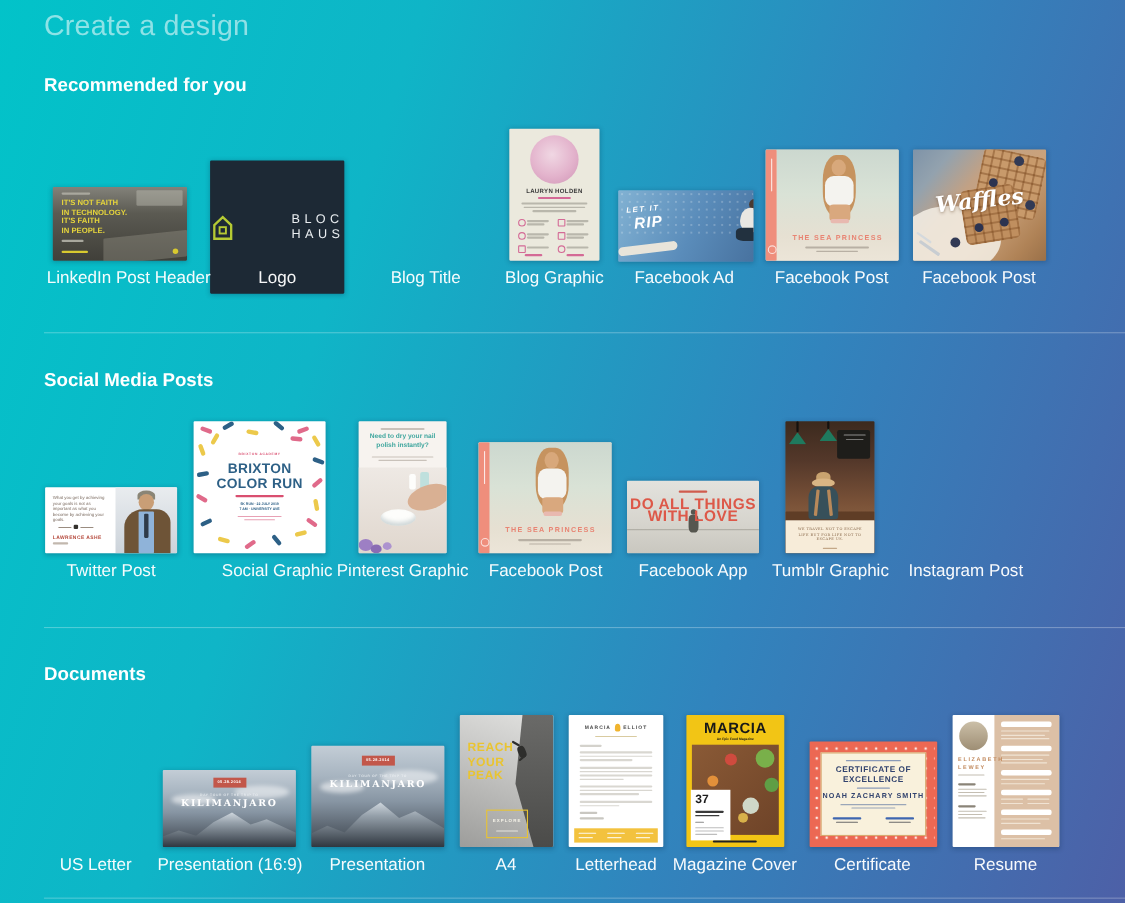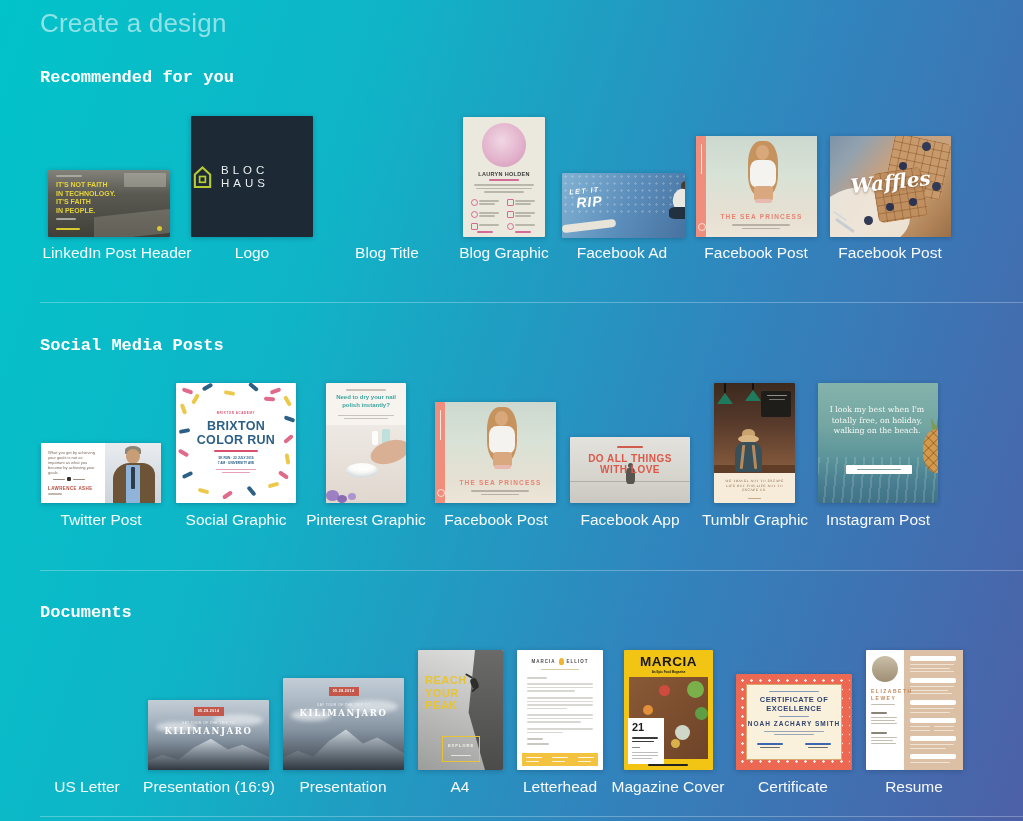--- a/index.html
+++ b/index.html
@@ -1,32 +1,32 @@
 <!DOCTYPE html>
 <html><head>
 <meta charset="utf-8">
 <style>
   html,body{margin:0;padding:0;background:#222;}
   .page{position:relative;width:1023px;height:821px;overflow:hidden;
     font-family:"Liberation Sans",sans-serif;
     background:linear-gradient(108deg,#02c3c9 0%,#0fb5c7 30%,#3184bd 66%,#4d60a7 100%);}
   .page-title{position:absolute;left:40px;top:8px;font-size:26px;font-weight:400;
     color:rgba(255,255,255,0.55);letter-spacing:.2px;}
-  .sec-head{position:absolute;left:40px;font-size:17px;font-weight:700;color:#fff;font-family:Liberation Mono, monospace;}
+  .sec-head{position:absolute;left:40px;font-size:17px;font-weight:700;color:#fff;}
   .divider{position:absolute;left:40px;right:0;height:1px;background:rgba(255,255,255,0.28);}
   .tile{position:absolute;border-radius:1px;overflow:hidden;
     box-shadow:0 1px 5px rgba(10,40,70,.30);}
   .tlabel{position:absolute;transform:translateX(-50%);white-space:nowrap;
     font-size:15.5px;color:rgba(255,255,255,.96);cursor:pointer;}
   .abs{position:absolute;}
   .b{position:absolute;display:block;border-radius:1px;}
   .cf{position:absolute;width:11px;height:4px;border-radius:2px;}
   
   #t-linkedin{background:linear-gradient(180deg,#83827a 0%,#5b5a52 36%,#403f39 100%);}
-  #t-logo{background:#1d2935;display:flex;align-items:center;justify-content:flex-start;gap:7px;}
+  #t-logo{background:#1d2935;display:flex;align-items:center;justify-content:space-between;gap:7px;margin-top:30px;}
   #t-logo .lw{color:#e9edf0;font-size:11.5px;letter-spacing:4px;font-weight:500;line-height:13px;}
   #t-blogtitle{background:linear-gradient(100deg,#e3b87d 0%,#aa783e 45%,#5f3f1e 100%);}
   #t-bloggraphic{background:#ebe9dd;}
   #t-fbad{background:linear-gradient(115deg,#82b2d3 0%,#5a8cba 55%,#48729f 100%);}
   .t-sea{background:#e6e0d2;}
   #t-waffles{background:linear-gradient(130deg,#7e93a8 0%,#93a2ae 18%,#c2a184 38%,#caa27b 60%,#b08357 85%,#9a7048 100%);}
   #t-twitter{background:#fff;}
   #t-brixton{background:#fff;}
   #t-pinterest{background:#f7f3ef;}
   #t-fbapp{background:linear-gradient(180deg,#e3e2dd 0%,#d6d4cd 60%,#c9c7bf 100%);}
@@ -269,21 +269,21 @@
     <i class="b" style="left:2px;bottom:6px;width:6px;height:6px;border:1px solid rgba(255,255,255,.7);border-radius:50%;background:none"></i>
   </div>
 
   <div class="tile" id="t-fbapp" style="left:570px;top:437px;width:120px;height:66px">
     <i class="b" style="left:0;top:44px;width:120px;height:1px;background:rgba(150,148,138,.55)"></i>
     <div class="abs" style="left:54px;top:26px">
       <i class="b" style="left:4px;top:0;width:5px;height:5px;border-radius:50%;background:#56564f"></i>
       <i class="b" style="left:2px;top:5px;width:9px;height:16px;border-radius:30%;background:#56564f"></i>
     </div>
     <i class="b" style="left:47px;top:9px;width:26px;height:1.5px;background:#d05c4e"></i>
-    <div class="abs" style="left:0;right:0;top:16px;text-align:center;font-size:10px;line-height:11px;font-weight:800;letter-spacing:.5px;color:#dd5848">
+    <div class="abs" style="left:0;right:0;top:16px;text-align:center;font-size:14px;line-height:11px;font-weight:800;letter-spacing:.5px;color:#dd5848">
       <div>DO ALL THINGS</div>
         <div>WITH LOVE</div>
     </div>
   </div>
 
   <div class="tile" id="t-tumblr" style="left:714px;top:383px;width:81px;height:120px">
     <i class="b" style="right:4px;top:8px;width:30px;height:26px;background:#1e1d1a;border-radius:2px"></i>
     <i class="b" style="right:8px;top:12px;width:20px;height:1px;background:rgba(255,255,255,.5)"></i>
     <i class="b" style="right:10px;top:16px;width:16px;height:1px;background:rgba(255,255,255,.4)"></i>
     <div>
@@ -299,36 +299,23 @@
       <i class="b" style="left:21px;top:59px;width:27px;height:30px;border-radius:35% 35% 10% 10%;background:#37505a"></i>
       <i class="b" style="left:27px;top:62px;width:3px;height:24px;background:#b8895a;transform:rotate(6deg)"></i>
       <i class="b" style="left:39px;top:62px;width:3px;height:24px;background:#b8895a;transform:rotate(-6deg)"></i>
     </div>
     <div class="abs" style="left:0;right:0;bottom:0;height:30px;background:#f7ecd9">
       <div class="serif" style="margin:6px 6px 0;text-align:center;font-size:3.2px;line-height:4.6px;letter-spacing:.4px;color:#8a6a4c">WE TRAVEL NOT TO ESCAPE LIFE BUT FOR LIFE NOT TO ESCAPE US.</div>
       <i class="b" style="left:34px;bottom:4px;width:13px;height:1px;background:#c4a888"></i>
     </div>
   </div>
 
-  <div class="tile" id="t-instagram" style="left:818px;top:383px;width:120px;height:120px">
-    <i class="b" style="left:0;right:0;bottom:0;height:46px;background-image:repeating-linear-gradient(95deg,rgba(255,255,255,.14) 0 2px,transparent 2px 9px)"></i>
-    <div class="abs" style="right:10px;top:30px">
-      <i class="b" style="left:8px;top:0;width:5px;height:18px;background:#6f8a4a;clip-path:polygon(50% 0,100% 100%,0 100%)"></i>
-      <i class="b" style="left:2px;top:4px;width:6px;height:14px;background:#7d9a55;clip-path:polygon(50% 0,100% 100%,0 100%);transform:rotate(-20deg)"></i>
-
-      <i class="b" style="left:-5px;top:16px;width:31px;height:44px;border-radius:45%;background:#d39a4e;background-image:repeating-linear-gradient(45deg,rgba(120,70,20,.35) 0 1.5px,transparent 1.5px 7px),repeating-linear-gradient(-45deg,rgba(120,70,20,.35) 0 1.5px,transparent 1.5px 7px)"></i>
-    </div>
-    <div class="abs serif" style="left:10px;top:22px;width:98px;text-align:center;font-size:7.8px;line-height:10.5px;color:#f4f8f5">I look my best when I'm totally free, on holiday, walking on the beach.</div>
-    <div class="abs" style="left:28px;top:82px;width:66px;height:9px;background:#fff;border-radius:1px">
-      <i class="b" style="left:11px;top:3.5px;width:44px;height:1.5px;background:#7aa29b"></i>
-    </div>
-  </div>
 
   <div class="tlabel" style="left:101px;top:511px">Twitter Post</div>
-  <div class="tlabel" style="left:236px;top:511px">Social Graphic</div>
+  <div class="tlabel" style="left:252px;top:511px">Social Graphic</div>
   <div class="tlabel" style="left:366px;top:511px">Pinterest Graphic</div>
   <div class="tlabel" style="left:496px;top:511px">Facebook Post</div>
   <div class="tlabel" style="left:630px;top:511px">Facebook App</div>
   <div class="tlabel" style="left:755px;top:511px">Tumblr Graphic</div>
   <div class="tlabel" style="left:878px;top:511px">Instagram Post</div>
 
 
   <div class="tile kili" style="left:148px;top:700px;width:121px;height:70px">
     <i class="b" style="left:8px;top:22px;width:40px;height:10px;border-radius:50%;background:rgba(255,255,255,.55);filter:blur(2px)"></i>
     <i class="b" style="right:6px;top:14px;width:50px;height:12px;border-radius:50%;background:rgba(255,255,255,.5);filter:blur(2px)"></i>
@@ -405,21 +392,21 @@
     <div class="abs" style="left:5px;right:5px;top:27px;bottom:11px;background:linear-gradient(135deg,#8a5a36,#6e4328)">
       <i class="b" style="right:4px;top:4px;width:17px;height:17px;border-radius:50%;background:#79b04a"></i>
       <i class="b" style="right:0px;top:30px;width:13px;height:13px;border-radius:50%;background:#5f9e45"></i>
       <i class="b" style="left:30px;top:8px;width:11px;height:11px;border-radius:50%;background:#cf4b3e"></i>
       <i class="b" style="left:14px;top:28px;width:10px;height:10px;border-radius:50%;background:#e2903a"></i>
       <i class="b" style="right:18px;top:48px;width:15px;height:15px;border-radius:50%;background:#cfd8c8"></i>
       <i class="b" style="left:42px;top:62px;width:9px;height:9px;border-radius:50%;background:#d8b14a"></i>
       <i class="b" style="left:8px;top:66px;width:12px;height:12px;border-radius:50%;background:#b05a44"></i>
     </div>
     <div class="abs" style="left:4px;top:68px;width:36px;height:46px;background:#fff">
-      <div style="margin:3px 0 0 4px;font-size:11px;font-weight:900;color:#1c1c1c">21</div>
+      <div style="margin:3px 0 0 4px;font-size:11px;font-weight:900;color:#1c1c1c">37</div>
       <i class="b" style="left:4px;top:19px;width:26px;height:1.6px;background:#3a3a3a"></i>
       <i class="b" style="left:4px;top:22.5px;width:22px;height:1.6px;background:#3a3a3a"></i>
       <i class="b" style="left:4px;top:29px;width:8px;height:1.4px;background:#8a8a8a"></i>
       <i class="b" style="left:4px;top:34px;width:26px;height:1.2px;background:#bdbdbd"></i>
       <i class="b" style="left:4px;top:37px;width:26px;height:1.2px;background:#bdbdbd"></i>
       <i class="b" style="left:4px;top:40px;width:20px;height:1.2px;background:#bdbdbd"></i>
     </div>
     <i class="b" style="left:24px;bottom:4px;width:40px;height:1.6px;background:#222"></i>
   </div>
 

